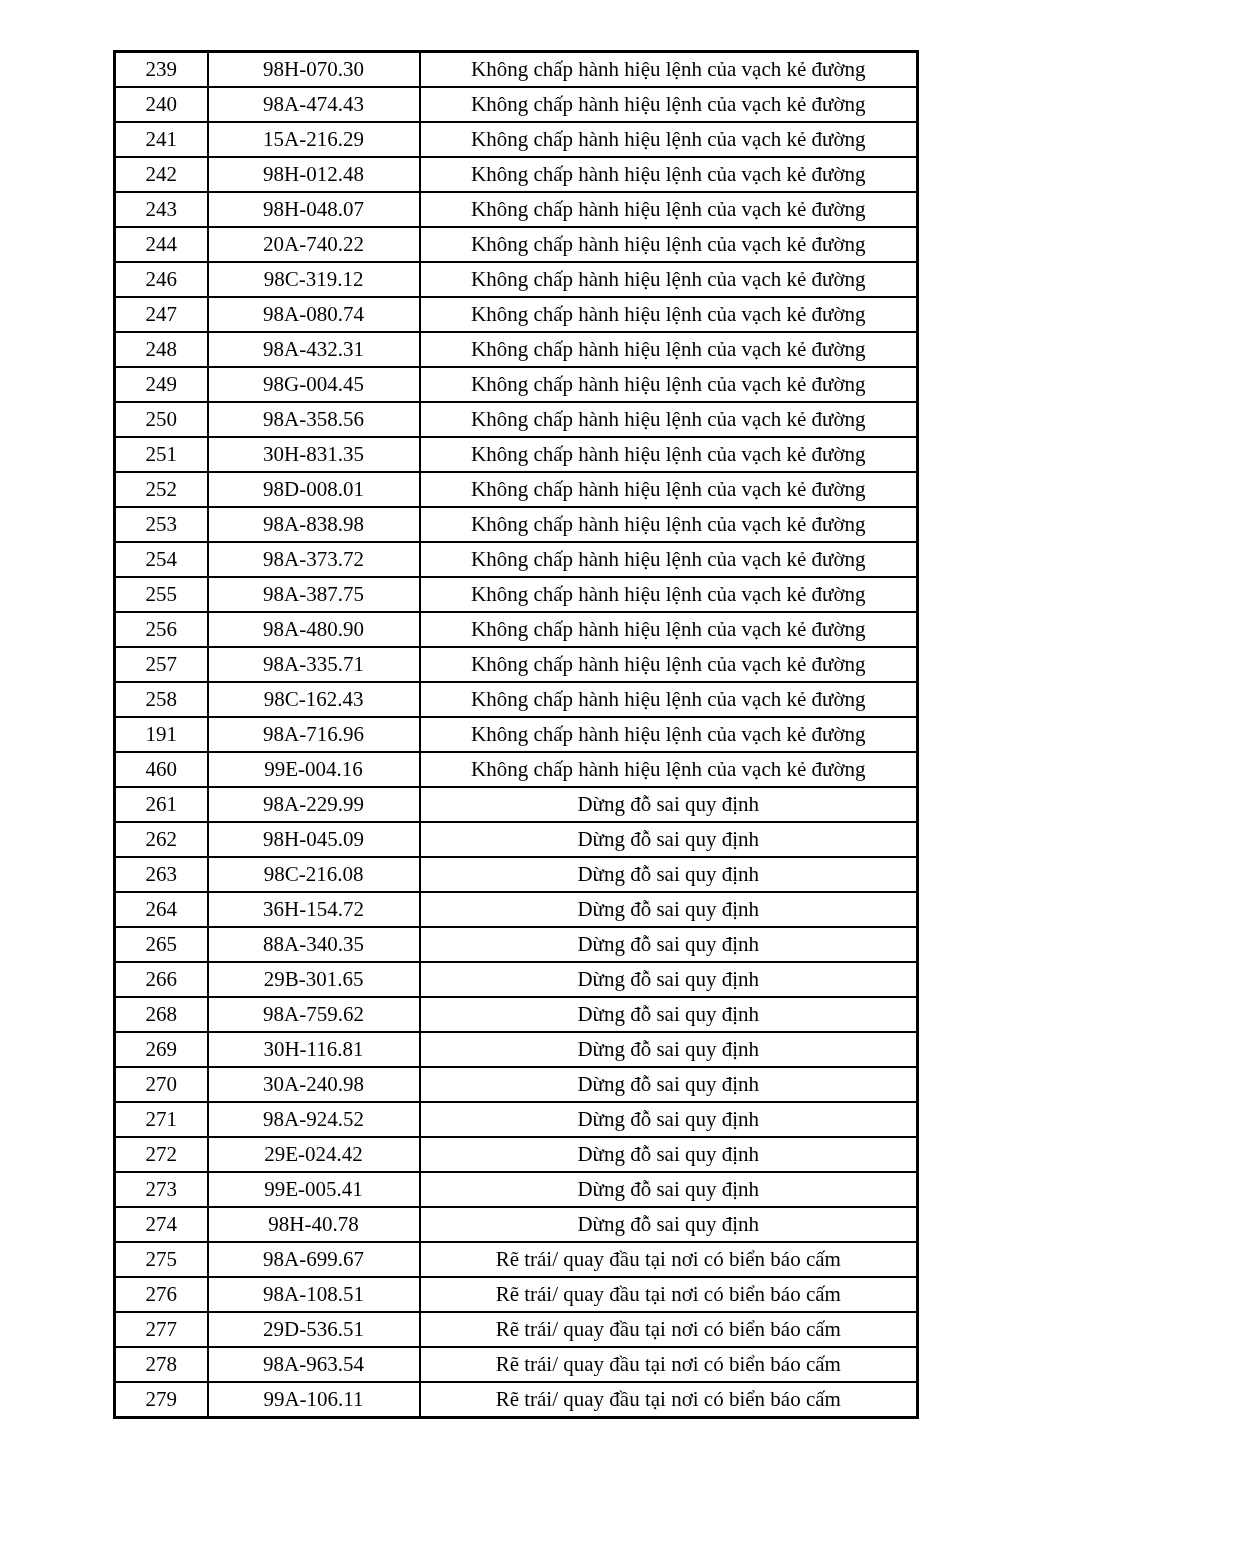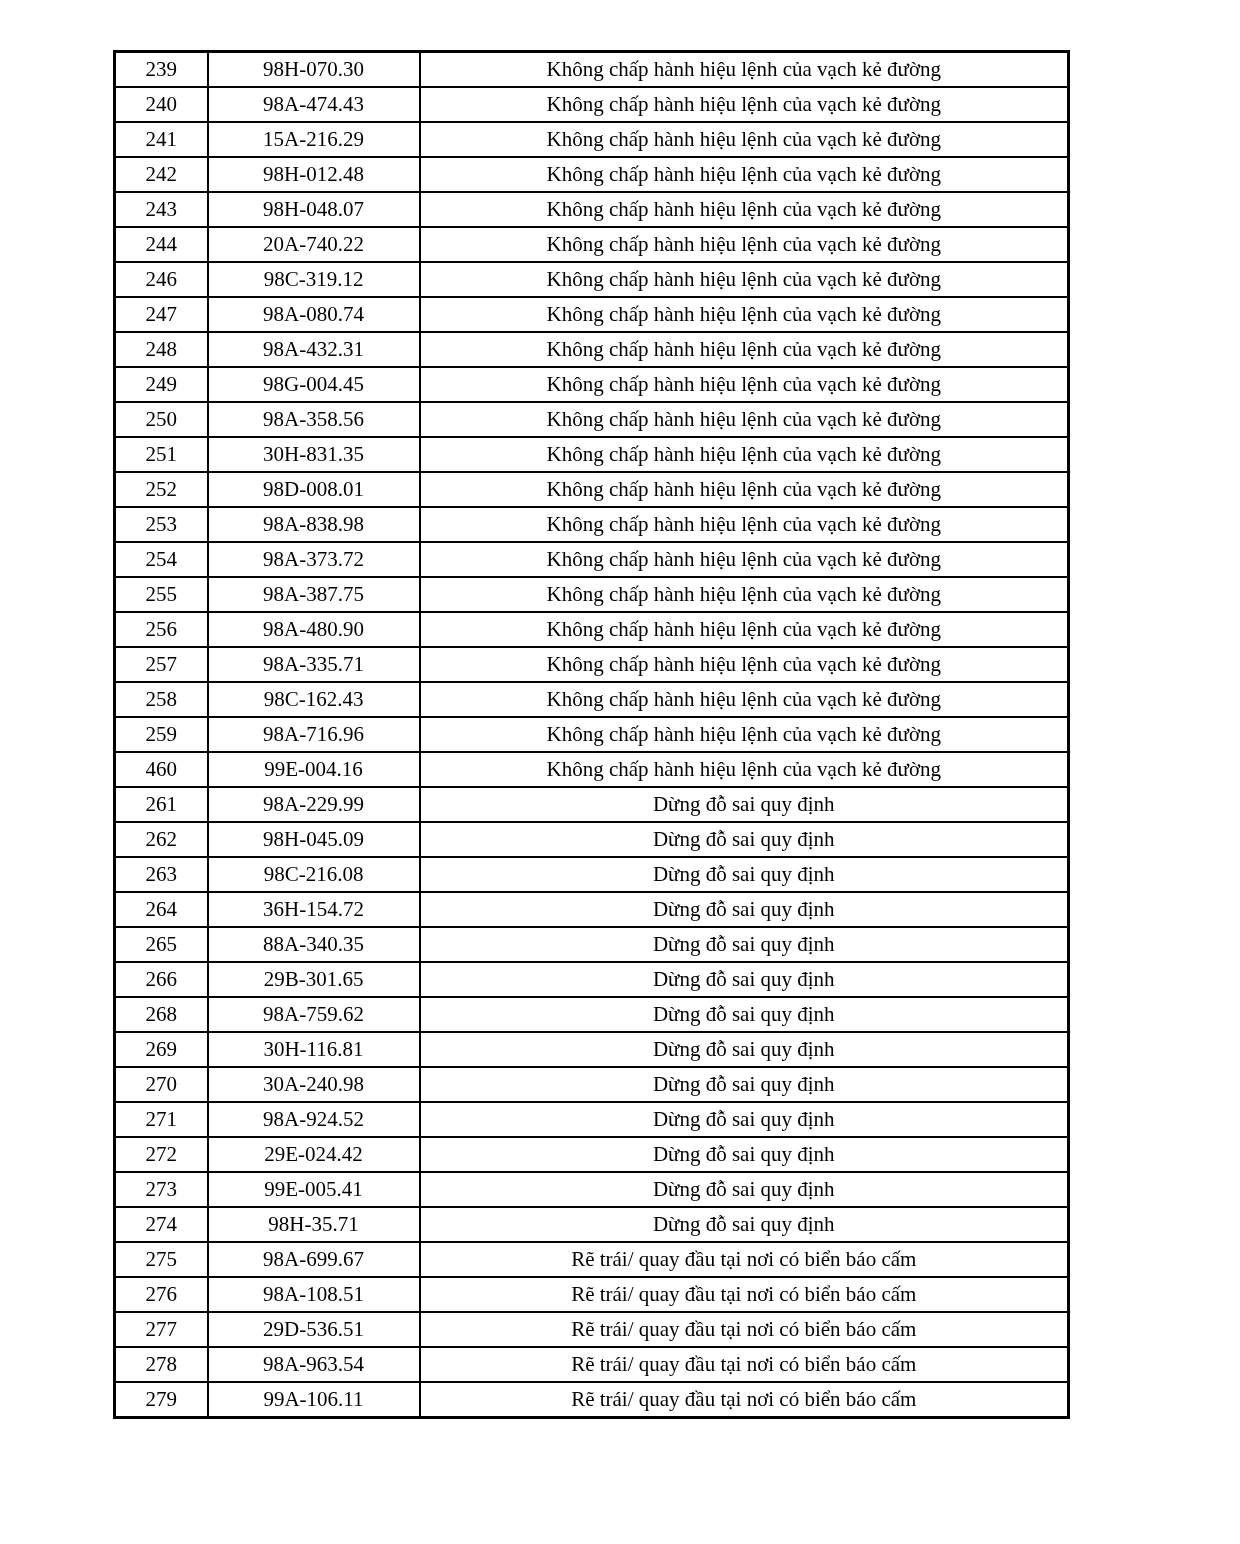--- a/index.html
+++ b/index.html
@@ -11,21 +11,21 @@
     width: 1240px;
     height: 1544px;
     position: relative;
     font-family: "Liberation Serif", "DejaVu Serif", serif;
     color: #000000;
   }
   .doc-table {
     position: absolute;
     left: 113px;
     top: 50px;
-    width: 957px;
+    width: 806px;
     border-collapse: collapse;
     table-layout: fixed;
   }
   .doc-table td {
     border: 2px solid #000000;
     height: 31px;
     font-size: 21px;
     line-height: 1;
     text-align: center;
     vertical-align: middle;
@@ -138,21 +138,21 @@
         <td>257</td>
         <td>98A-335.71</td>
         <td>Không chấp hành hiệu lệnh của vạch kẻ đường</td>
       </tr>
       <tr>
         <td>258</td>
         <td>98C-162.43</td>
         <td>Không chấp hành hiệu lệnh của vạch kẻ đường</td>
       </tr>
       <tr>
-        <td>259</td>
+        <td>191</td>
         <td>98A-716.96</td>
         <td>Không chấp hành hiệu lệnh của vạch kẻ đường</td>
       </tr>
       <tr>
         <td>460</td>
         <td>99E-004.16</td>
         <td>Không chấp hành hiệu lệnh của vạch kẻ đường</td>
       </tr>
       <tr>
         <td>261</td>
@@ -209,21 +209,21 @@
         <td>29E-024.42</td>
         <td class="italic">Dừng đỗ sai quy định</td>
       </tr>
       <tr>
         <td>273</td>
         <td>99E-005.41</td>
         <td class="italic">Dừng đỗ sai quy định</td>
       </tr>
       <tr>
         <td>274</td>
-        <td>98H-35.71</td>
+        <td>98H-40.78</td>
         <td class="italic">Dừng đỗ sai quy định</td>
       </tr>
       <tr>
         <td>275</td>
         <td>98A-699.67</td>
         <td>Rẽ trái/ quay đầu tại nơi có biển báo cấm</td>
       </tr>
       <tr>
         <td>276</td>
         <td>98A-108.51</td>

